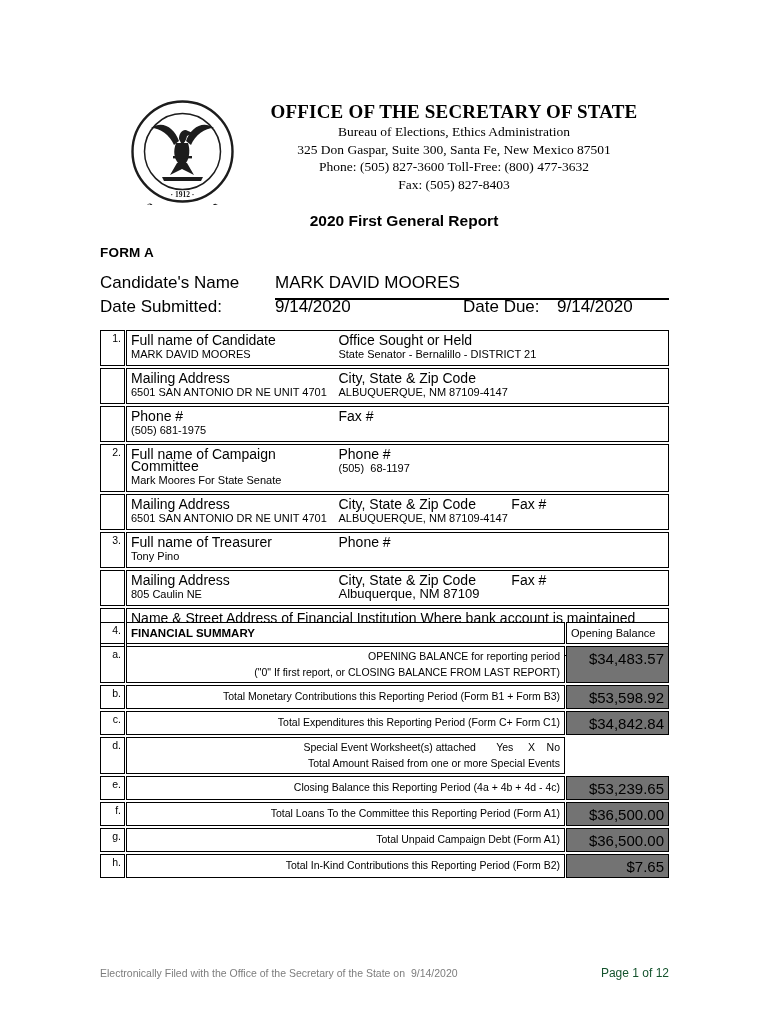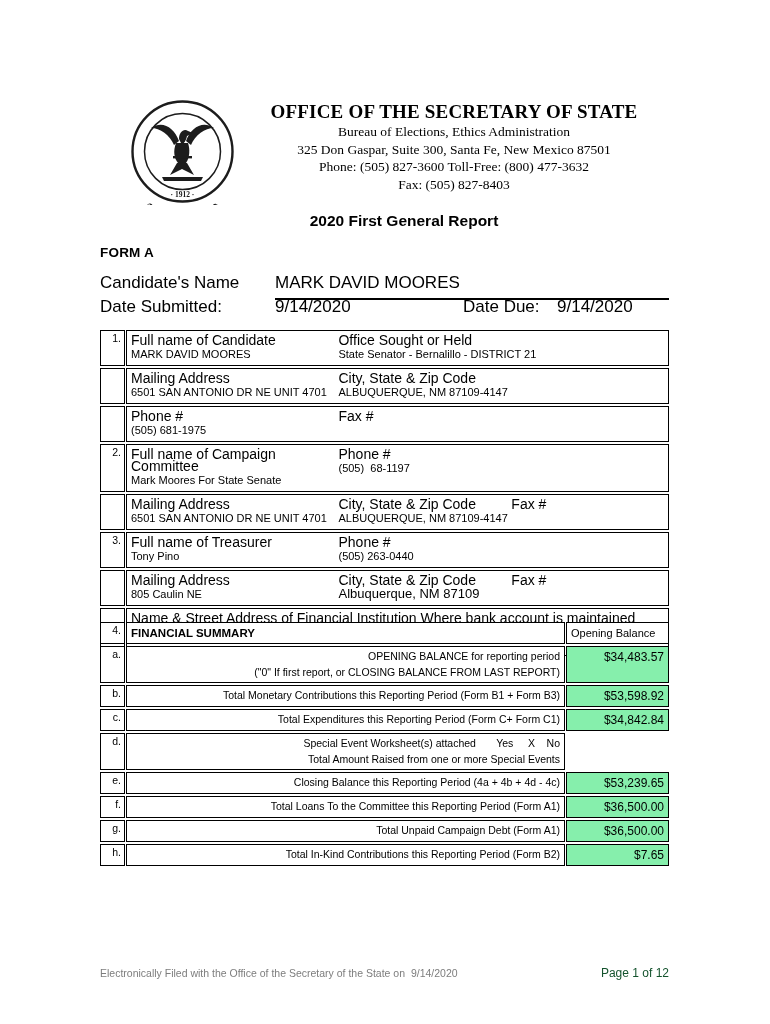--- a/index.html
+++ b/index.html
@@ -36,22 +36,22 @@
   .cols-3 { display:grid; grid-template-columns:39% 32.5% 28.5%; }
   .flabel { font-size:14px; line-height:12px; }
   .fvalue { font-size:11px; line-height:16px; white-space:nowrap; }
   .fvalue.large { font-size:13px; }
 
   
   .t2 { position:absolute; left:100px; top:622px; width:569px; }
   .t2-row { display:grid; grid-template-columns:25px 439px 103px; column-gap:1px; margin-bottom:2px; }
   .desc-cell { border:1px solid #000; text-align:right; padding:2px 4px; font-size:10.5px; line-height:15.5px;
                display:flex; flex-direction:column; justify-content:center; min-height:22px; background:#fff; }
-  .amount-cell { border:1px solid #000; text-align:right; padding:3px 4px 2px 4px; font-size:12px;
-                 min-height:22px; background:#86efac; }
+  .amount-cell { border:1px solid #000; text-align:right; padding:3px 4px 2px 4px; font-size:15px;
+                 min-height:22px; background:#737373; }
   .fs-title-cell { border:1px solid #000; font-size:11.5px; font-weight:bold; display:flex; align-items:center;
                    padding:0 0 0 4px; min-height:22px; background:#fff; }
   .fs-amount-head { border:1px solid #000; font-size:11px; display:flex; align-items:center;
                     padding:0 0 0 4px; min-height:22px; background:#fff; }
 
   
   .footer { position:absolute; left:100px; top:966px; width:569px; display:flex;
             justify-content:space-between; align-items:baseline; }
   .filed-text { color:#7d7d7d; font-size:10.5px; }
   .page-num { color:#14532d; font-size:12px; }
@@ -186,21 +186,20 @@
 
     <div class="t1-row">
       <div class="num-cell">3.</div>
       <div class="content-cell cols-2">
         <div>
           <div class="flabel">Full name of Treasurer</div>
           <div class="fvalue">Tony Pino</div>
         </div>
         <div>
           <div class="flabel">Phone #</div>
-          <div class="fvalue">(505) 263-0440</div>
         </div>
       </div>
     </div>
 
     <div class="t1-row">
       <div class="num-cell"></div>
       <div class="content-cell cols-3">
         <div>
           <div class="flabel">Mailing Address</div>
           <div class="fvalue">805 Caulin NE</div>

